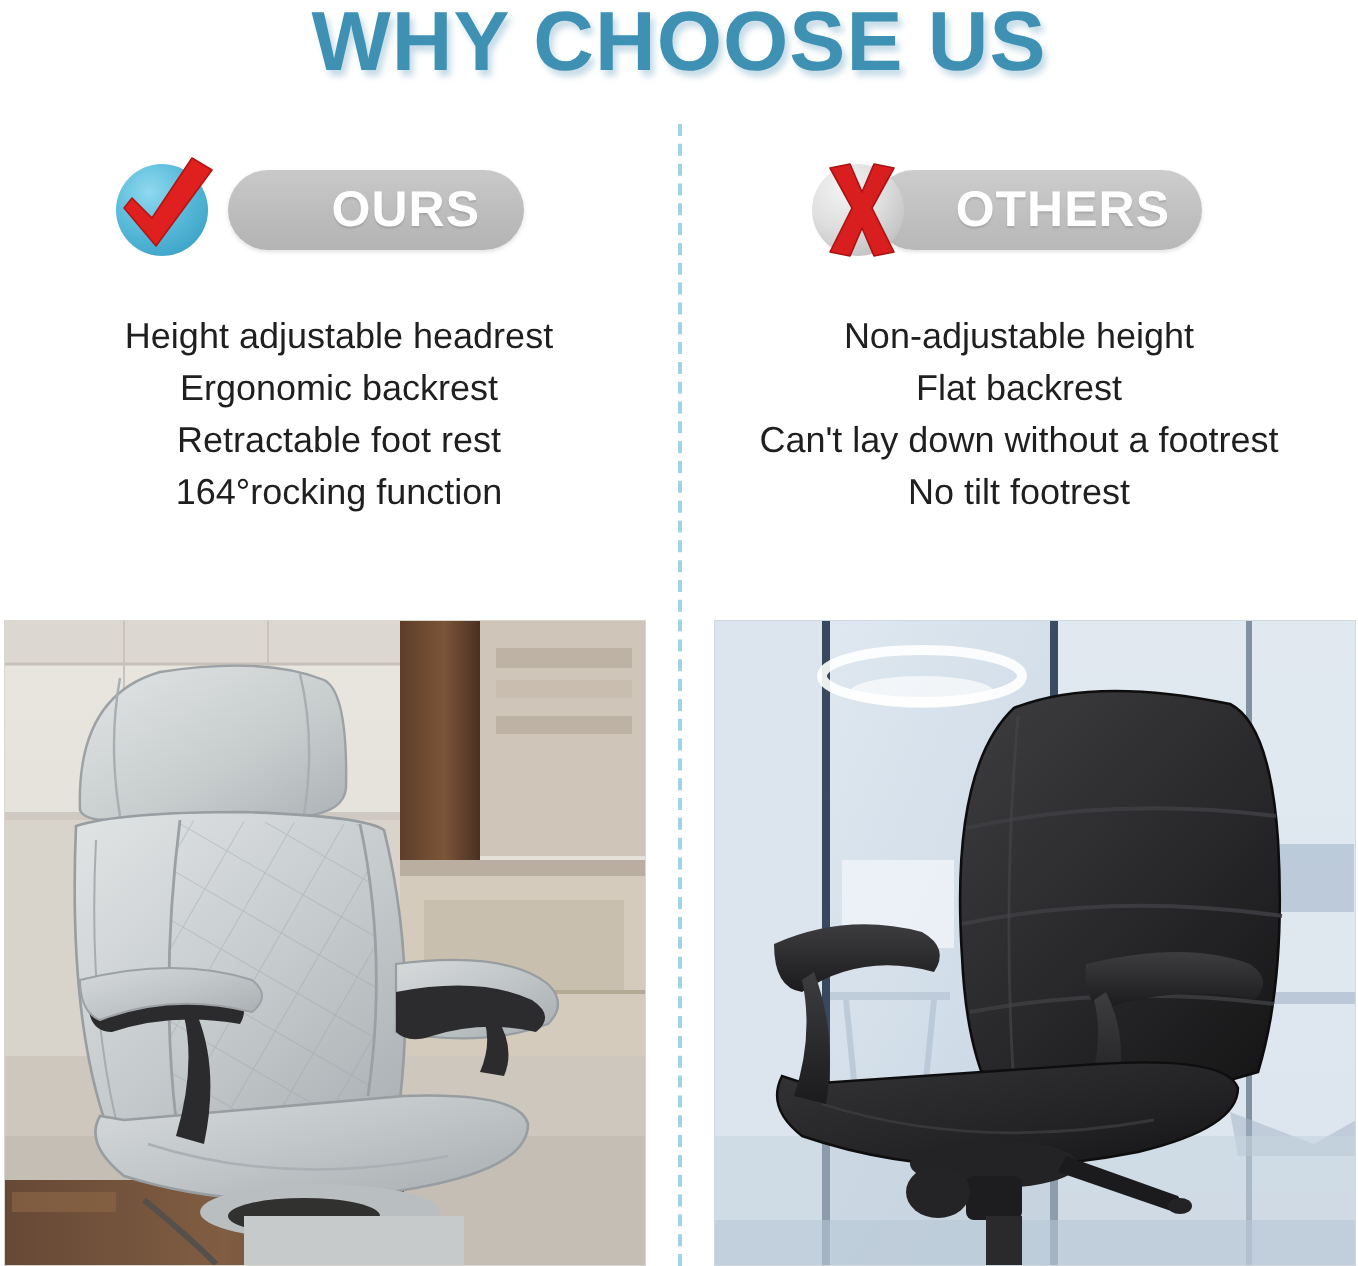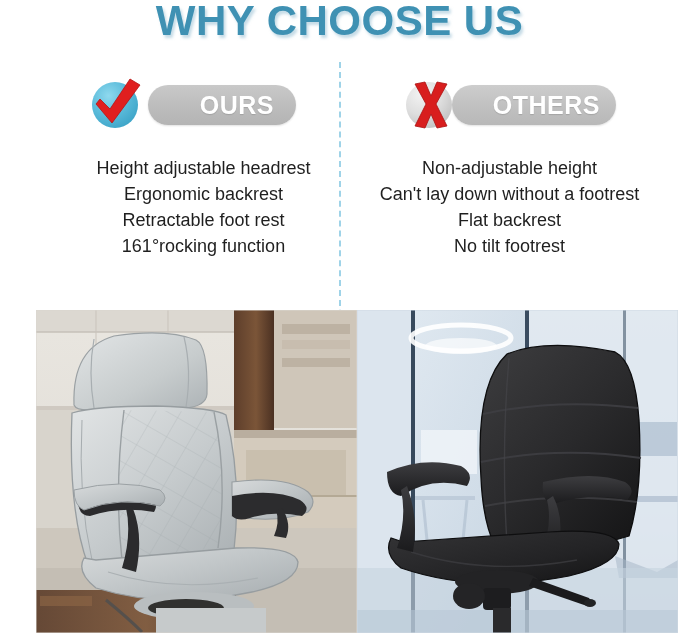--- a/index.html
+++ b/index.html
@@ -43,21 +43,21 @@
     border-left: 2px dashed #9fd3e8;
   }
 
   
   .col {
     position: absolute;
     top: 0;
     width: 339px;
     height: 633px;
   }
-  .col-left  { left: 0; margin-left: 34px; }
+  .col-left  { left: 0; }
   .col-right { left: 340px; }
 
   
   .badge {
     position: absolute;
     top: 82px;
     height: 46px;
     display: flex;
     align-items: center;
   }
@@ -75,21 +75,21 @@
   }
   .pill-ours {
     left: 56px;
     width: 148px;
     background: linear-gradient(180deg, #c9c9c9 0%, #bcbcbc 55%, #b4b4b4 100%);
     justify-content: flex-end;
     padding-right: 22px;
     box-sizing: border-box;
   }
   .pill-others {
-    left: 46px;
+    left: 31px;
     width: 164px;
     background: linear-gradient(180deg, #cdcdcd 0%, #c0c0c0 55%, #b8b8b8 100%);
     justify-content: flex-end;
     padding-right: 16px;
     box-sizing: border-box;
     text-align: center;
   }
   .pill-label {
     color: #ffffff;
     font-size: 25px;
@@ -170,21 +170,21 @@
     <div class="icon-circle circle-blue"></div>
     <svg class="icon-svg" viewBox="0 0 58 58">
       <path d="M8 28 L12 23 L22 33 L42 3 L52 9 L24 47 Z" fill="#e01f1f" stroke="#b51414" stroke-width="0.8" stroke-linejoin="round"></path>
     </svg>
   </div>
 
   <div class="list">
     <div class="list-item">Height adjustable headrest</div>
     <div class="list-item">Ergonomic backrest</div>
     <div class="list-item">Retractable foot rest</div>
-    <div class="list-item">161°rocking function</div>
+    <div class="list-item">164°rocking function</div>
   </div>
 
   <div class="photo photo-left">
     <svg width="321" height="323" viewBox="0 0 321 323">
       <defs>
         <linearGradient id="gcab" x1="0" y1="0" x2="0" y2="1">
           <stop offset="0%" stop-color="#e9e6e0"></stop>
             <stop offset="100%" stop-color="#ddd9d2"></stop>
         </linearGradient>
         <linearGradient id="gwood" x1="0" y1="0" x2="1" y2="0">
@@ -274,22 +274,22 @@
       <span class="pill-label">OTHERS</span>
     </div>
     <div class="icon-circle circle-gray"></div>
     <svg class="icon-svg" viewBox="0 0 58 58">
       <path d="M13 8 L23 6 L29 20 L35 6 L45 8 L34 28 L45 50 L35 52 L29 38 L23 52 L13 50 L24 28 Z" fill="#d81e1e" stroke="#ab1212" stroke-width="0.8" stroke-linejoin="round"></path>
     </svg>
   </div>
 
   <div class="list">
     <div class="list-item">Non-adjustable height</div>
+    <div class="list-item">Flat backrest</div>
     <div class="list-item">Can't lay down without a footrest</div>
-    <div class="list-item">Flat backrest</div>
     <div class="list-item">No tilt footrest</div>
   </div>
 </div>
 
 <div class="photo photo-right">
   <svg width="321" height="323" viewBox="0 0 321 323">
     <defs>
       <linearGradient id="bwall" x1="0" y1="0" x2="0" y2="1">
         <stop offset="0%" stop-color="#eef2f6"></stop>
           <stop offset="60%" stop-color="#e2e9f0"></stop>

